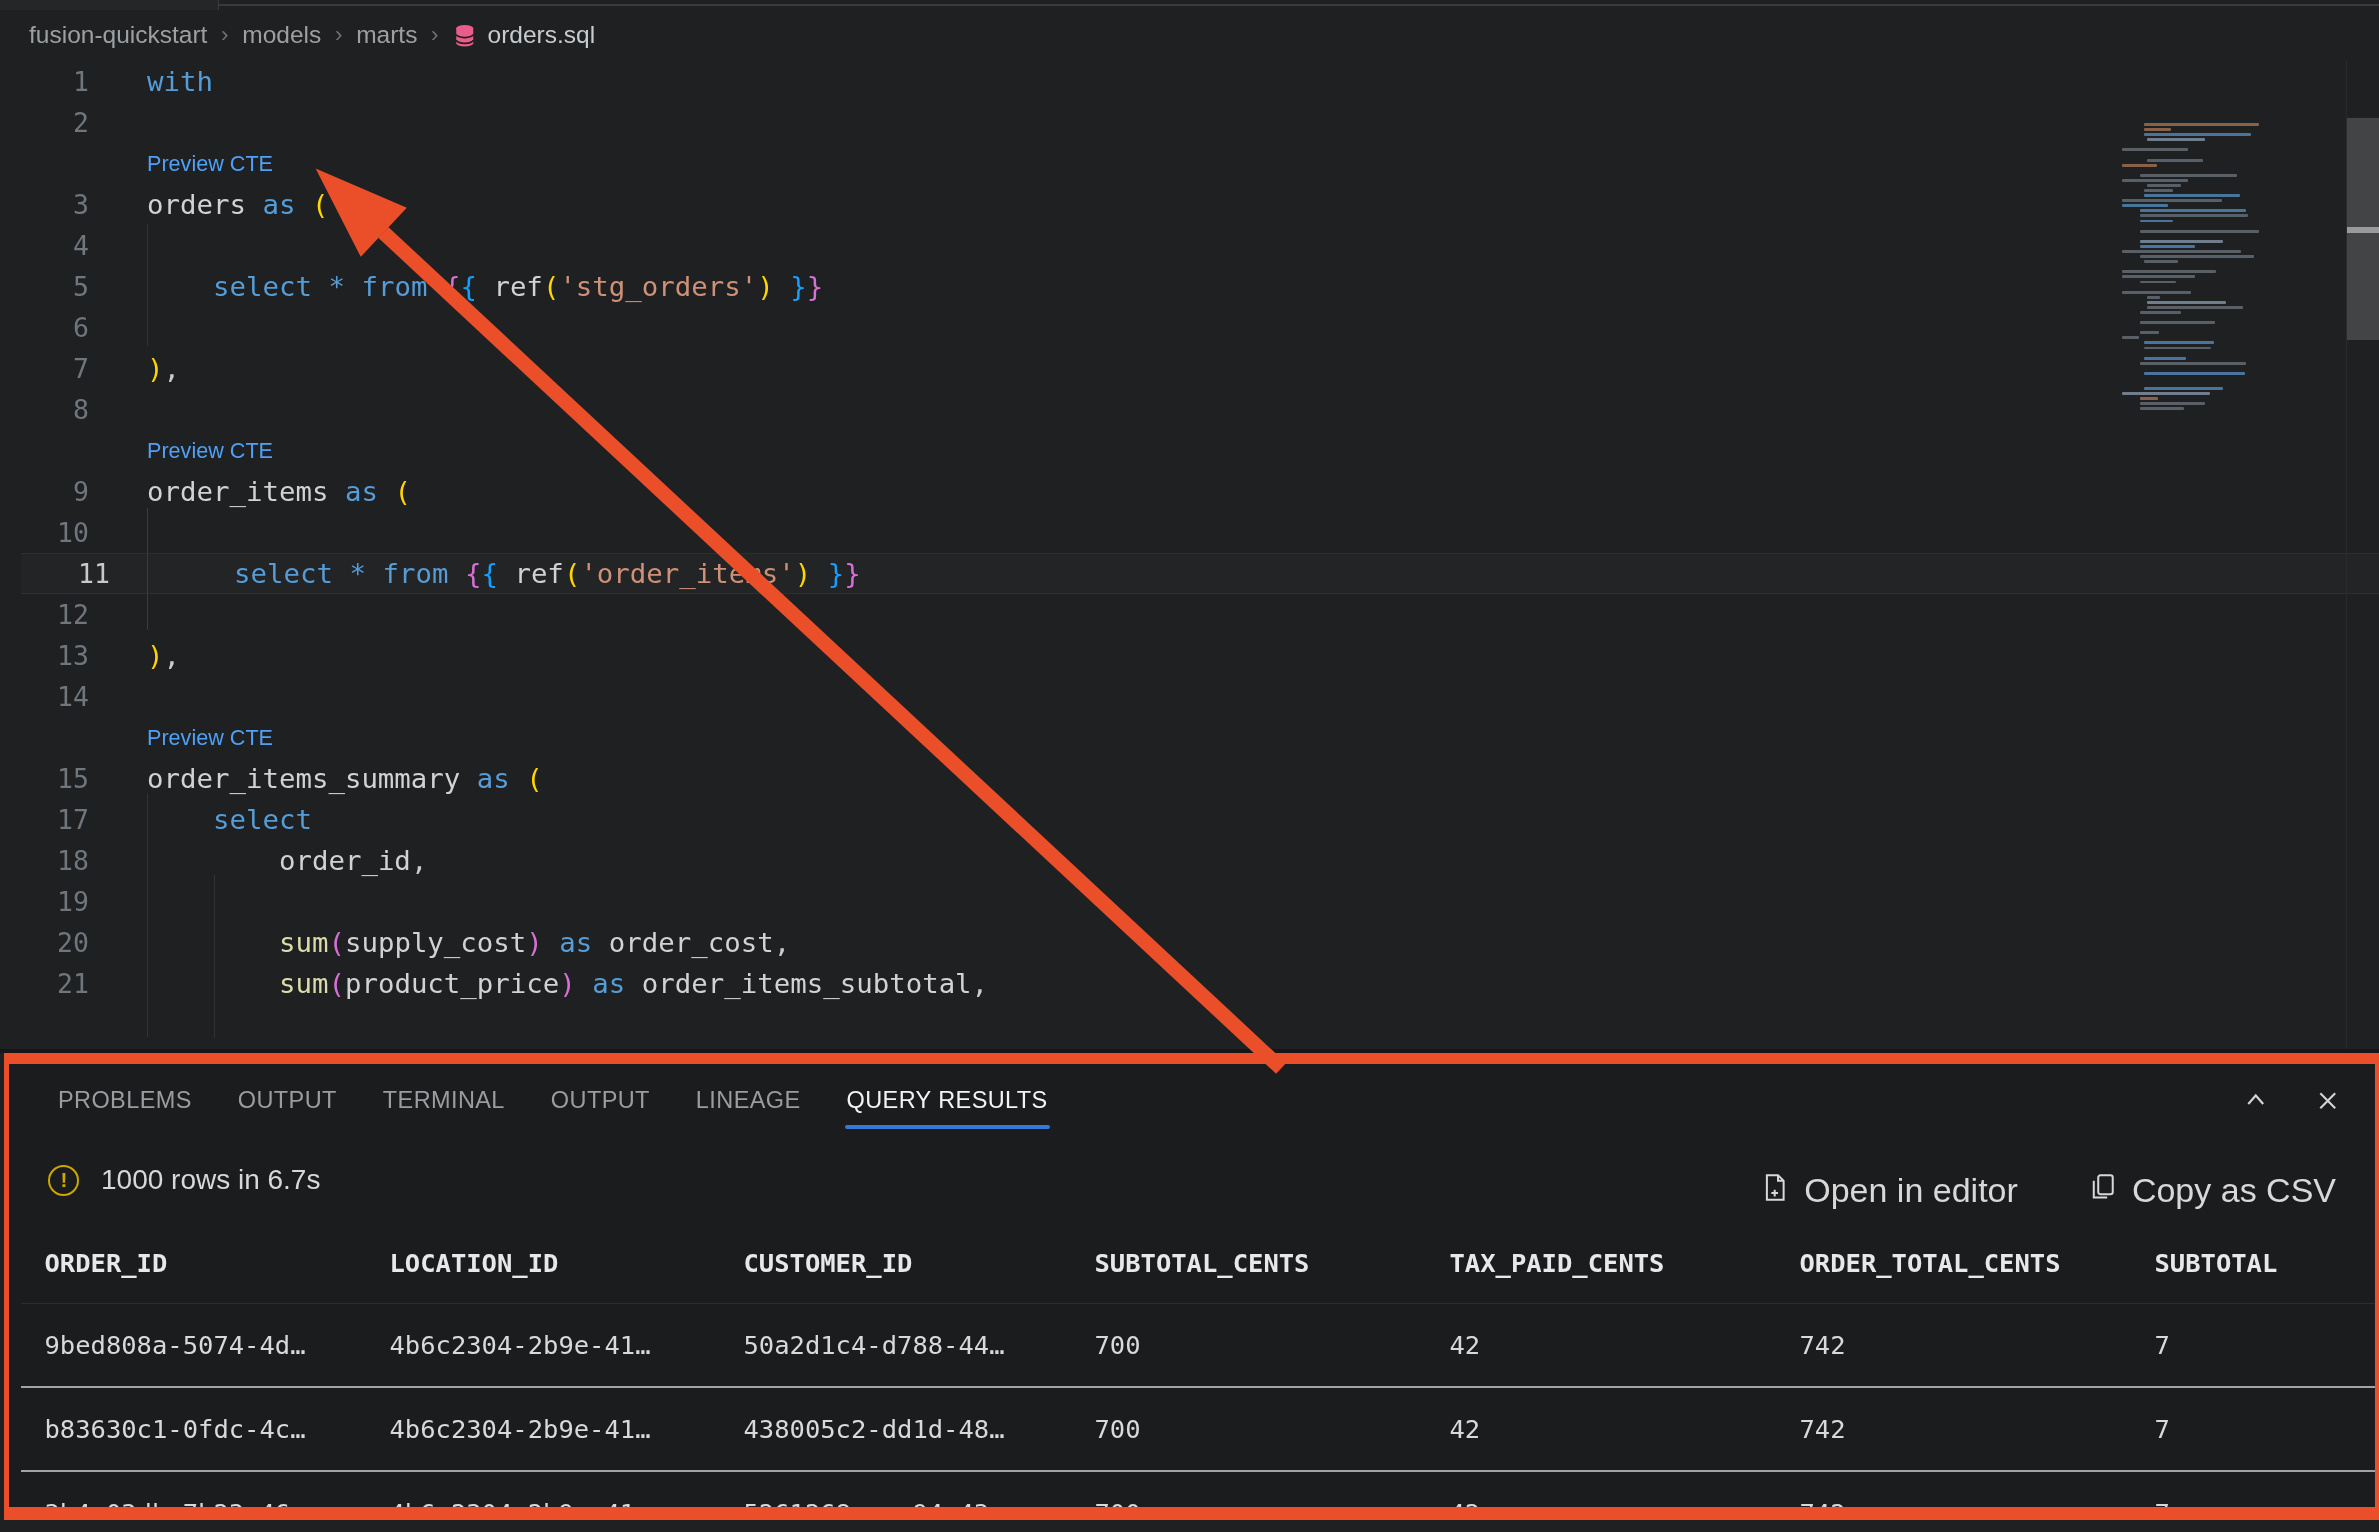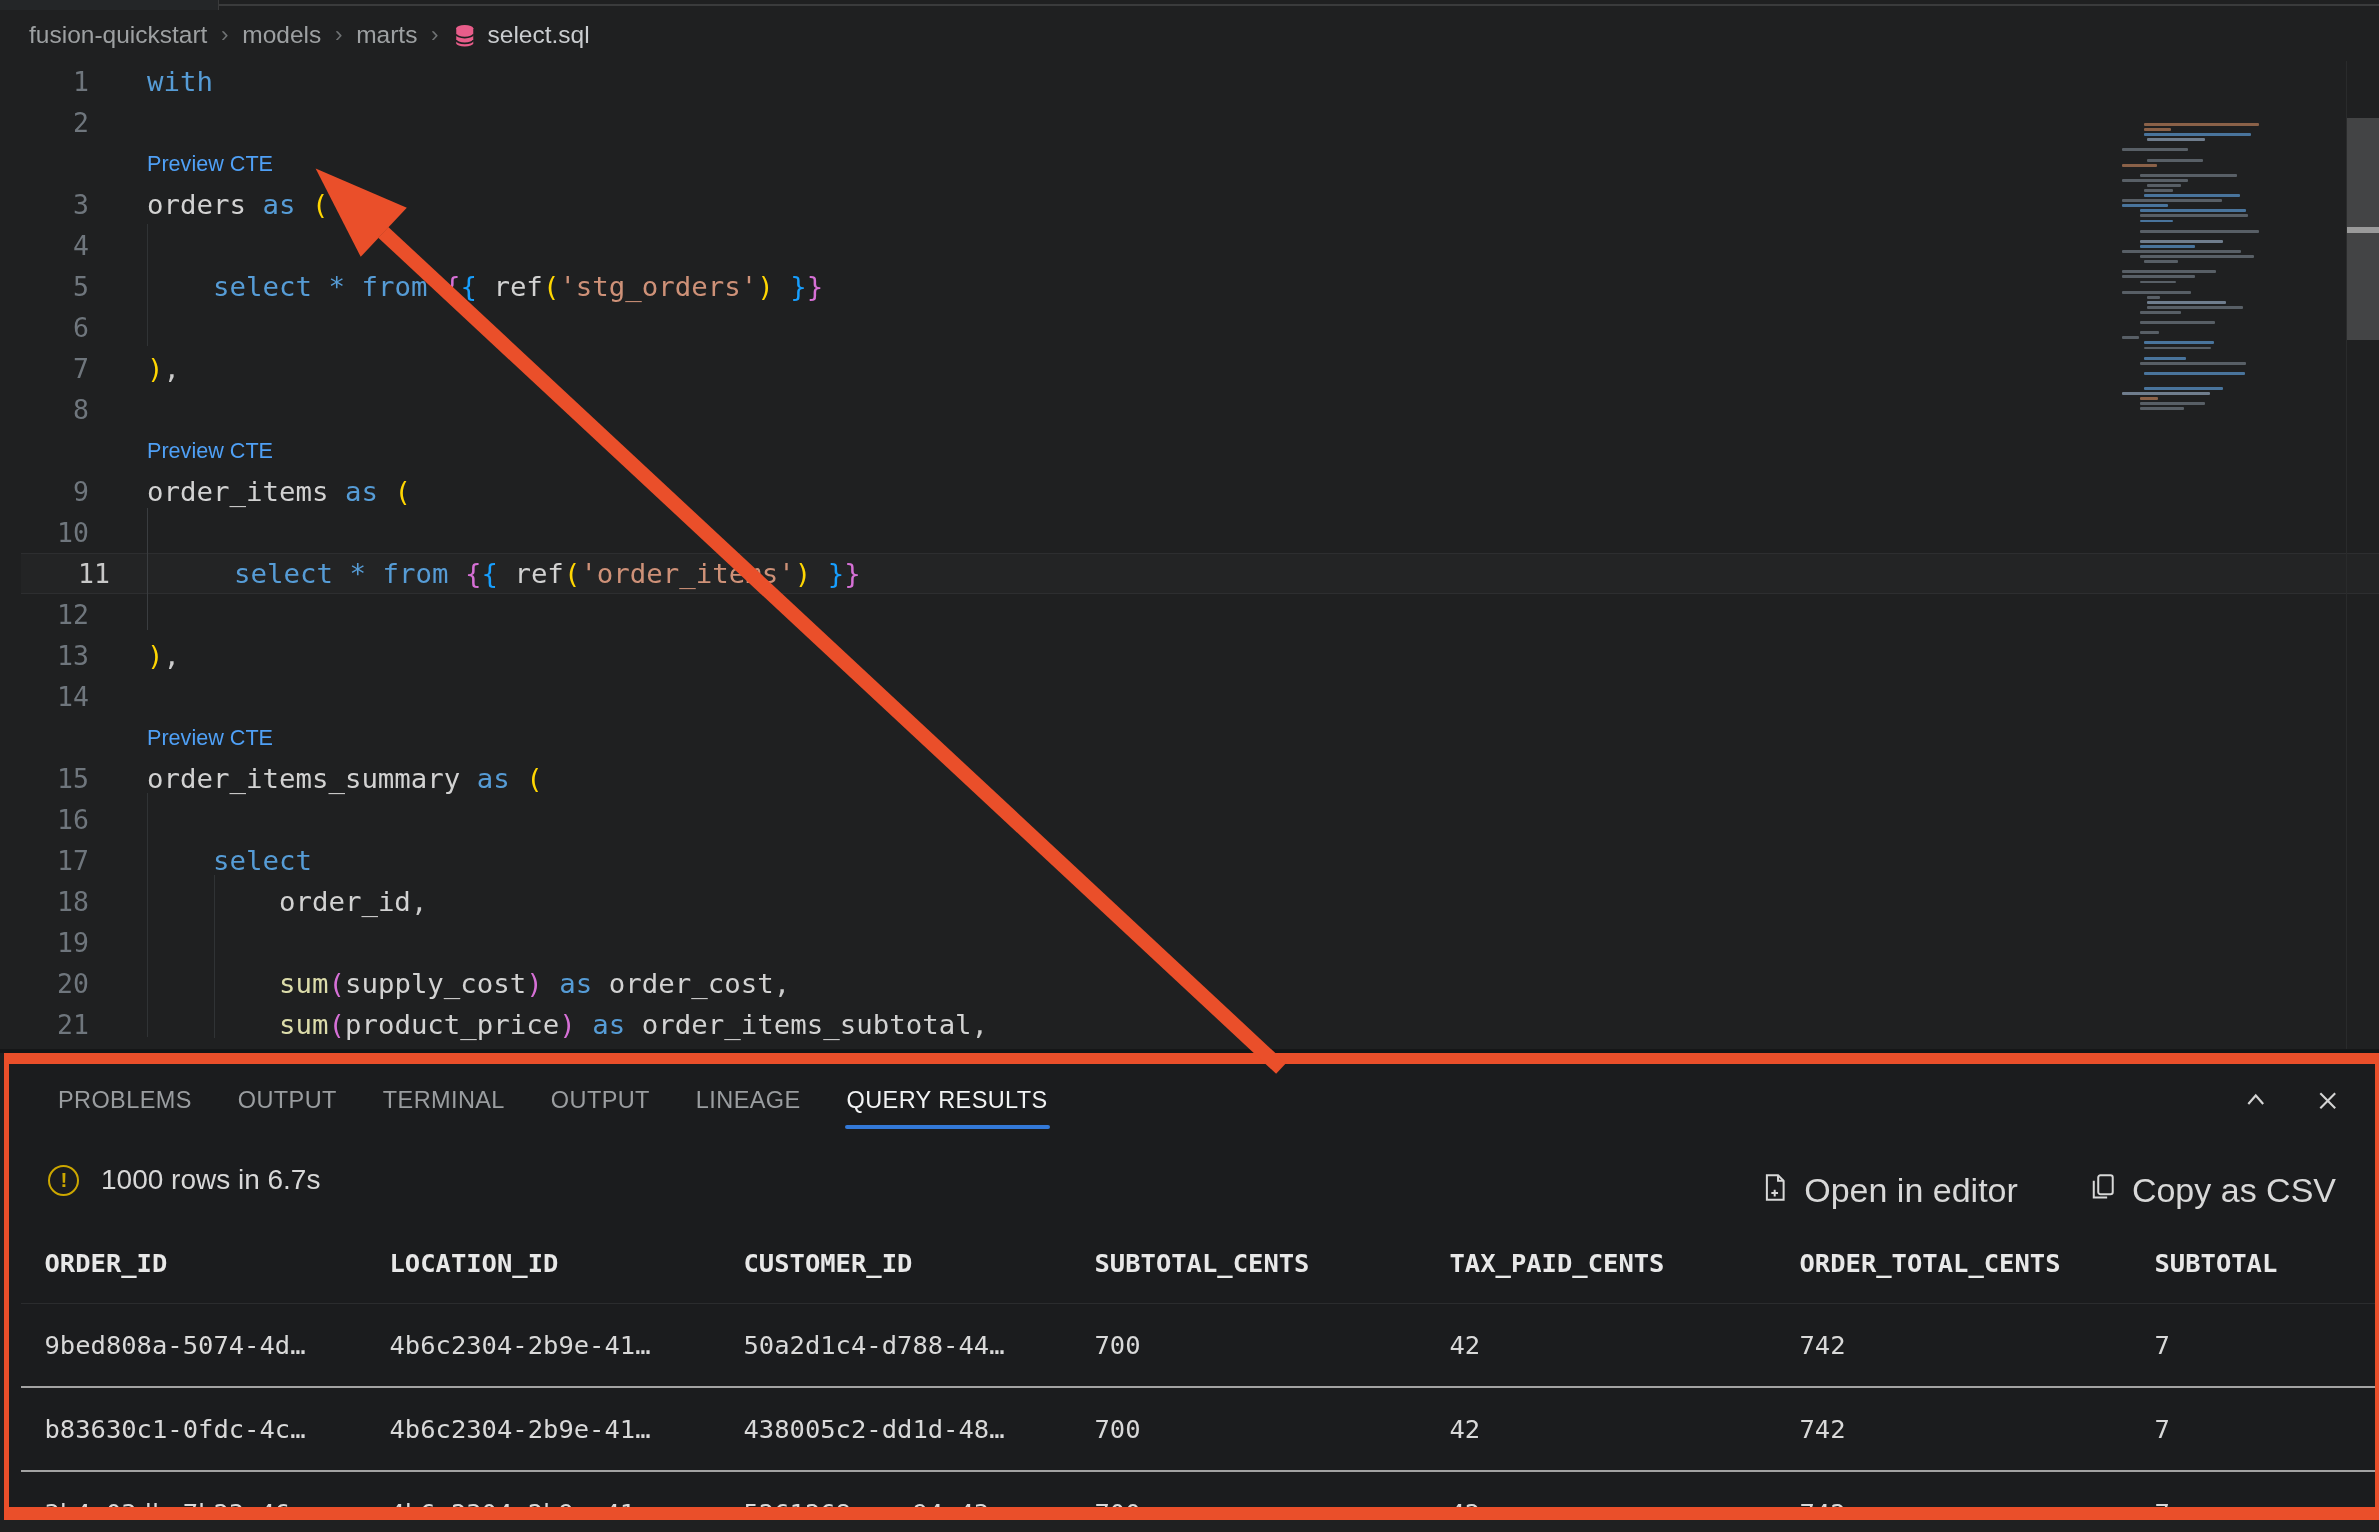--- a/index.html
+++ b/index.html
@@ -90,21 +90,21 @@
       <span class="crumb">models</span>
       <span class="sep">›</span>
       <span class="crumb">marts</span>
       <span class="sep">›</span>
       <span class="file">
         <svg width="25.5" height="25.5" viewBox="0 0 24 24">
           <ellipse cx="12" cy="5" rx="8" ry="3.2" fill="#e85d8a"></ellipse>
           <path d="M4 5 v14 a8 3.2 0 0 0 16 0 v-14 z" fill="#e85d8a"></path>
           <path d="M4 10.5 a8 3.2 0 0 0 16 0 M4 16 a8 3.2 0 0 0 16 0" fill="none" stroke="#1f2021" stroke-width="1.6"></path>
         </svg>
-        <span>select.sql</span>
+        <span>orders.sql</span>
       </span>
     </div>
 
   <div class="editor" id="editor">
     <div id="code">
         <div class="crow"><span class="ln">1</span><span class="ctext"><span class="tk-kw">with</span></span></div>
         <div class="crow"><span class="ln">2</span><span class="ctext"></span></div>
         <div class="crow lensrow"><span class="ln"></span><span class="ctext"><span>Preview CTE</span></span></div>
         <div class="crow"><span class="ln">3</span><span class="ctext"><span class="tk-id">orders</span><span class="tk-pl"> </span><span class="tk-kw">as</span><span class="tk-pl"> </span><span class="tk-b1">(</span></span></div>
         <div class="crow"><span class="ln">4</span><span class="ctext"></span></div>
@@ -114,21 +114,20 @@
         <div class="crow"><span class="ln">8</span><span class="ctext"></span></div>
         <div class="crow lensrow"><span class="ln"></span><span class="ctext"><span>Preview CTE</span></span></div>
         <div class="crow"><span class="ln">9</span><span class="ctext"><span class="tk-id">order_items</span><span class="tk-pl"> </span><span class="tk-kw">as</span><span class="tk-pl"> </span><span class="tk-b1">(</span></span></div>
         <div class="crow"><span class="ln">10</span><span class="ctext"></span></div>
         <div class="crow active"><span class="ln">11</span><span class="ctext"><span class="tk-pl">    </span><span class="tk-kw">select</span><span class="tk-pl"> </span><span class="tk-kw">*</span><span class="tk-pl"> </span><span class="tk-kw">from</span><span class="tk-pl"> </span><span class="tk-b2">{</span><span class="tk-b3">{</span><span class="tk-pl"> </span><span class="tk-id">ref</span><span class="tk-b1">(</span><span class="tk-str">'order_items'</span><span class="tk-b1">)</span><span class="tk-pl"> </span><span class="tk-b3">}</span><span class="tk-b2">}</span></span></div>
         <div class="crow"><span class="ln">12</span><span class="ctext"></span></div>
         <div class="crow"><span class="ln">13</span><span class="ctext"><span class="tk-b1">)</span><span class="tk-pl">,</span></span></div>
         <div class="crow"><span class="ln">14</span><span class="ctext"></span></div>
         <div class="crow lensrow"><span class="ln"></span><span class="ctext"><span>Preview CTE</span></span></div>
         <div class="crow"><span class="ln">15</span><span class="ctext"><span class="tk-id">order_items_summary</span><span class="tk-pl"> </span><span class="tk-kw">as</span><span class="tk-pl"> </span><span class="tk-b1">(</span></span></div>
-        <div class="crow"><span class="ln">16</span><span class="ctext"></span></div>
         <div class="crow"><span class="ln">17</span><span class="ctext"><span class="tk-pl">    </span><span class="tk-kw">select</span></span></div>
         <div class="crow"><span class="ln">18</span><span class="ctext"><span class="tk-pl">        </span><span class="tk-id">order_id</span><span class="tk-pl">,</span></span></div>
         <div class="crow"><span class="ln">19</span><span class="ctext"></span></div>
         <div class="crow"><span class="ln">20</span><span class="ctext"><span class="tk-pl">        </span><span class="tk-fn">sum</span><span class="tk-b2">(</span><span class="tk-id">supply_cost</span><span class="tk-b2">)</span><span class="tk-pl"> </span><span class="tk-kw">as</span><span class="tk-pl"> </span><span class="tk-id">order_cost</span><span class="tk-pl">,</span></span></div>
         <div class="crow"><span class="ln">21</span><span class="ctext"><span class="tk-pl">        </span><span class="tk-fn">sum</span><span class="tk-b2">(</span><span class="tk-id">product_price</span><span class="tk-b2">)</span><span class="tk-pl"> </span><span class="tk-kw">as</span><span class="tk-pl"> </span><span class="tk-id">order_items_subtotal</span><span class="tk-pl">,</span></span></div>
       </div>
     <div class="guide" style="left:147px;top:163px;height:122px;"></div>
     <div class="guide hl" style="left:147px;top:447px;height:122px;"></div>
     <div class="guide" style="left:147px;top:732px;height:244px;"></div>
     <div class="guide" style="left:214px;top:814px;height:163px;"></div>

